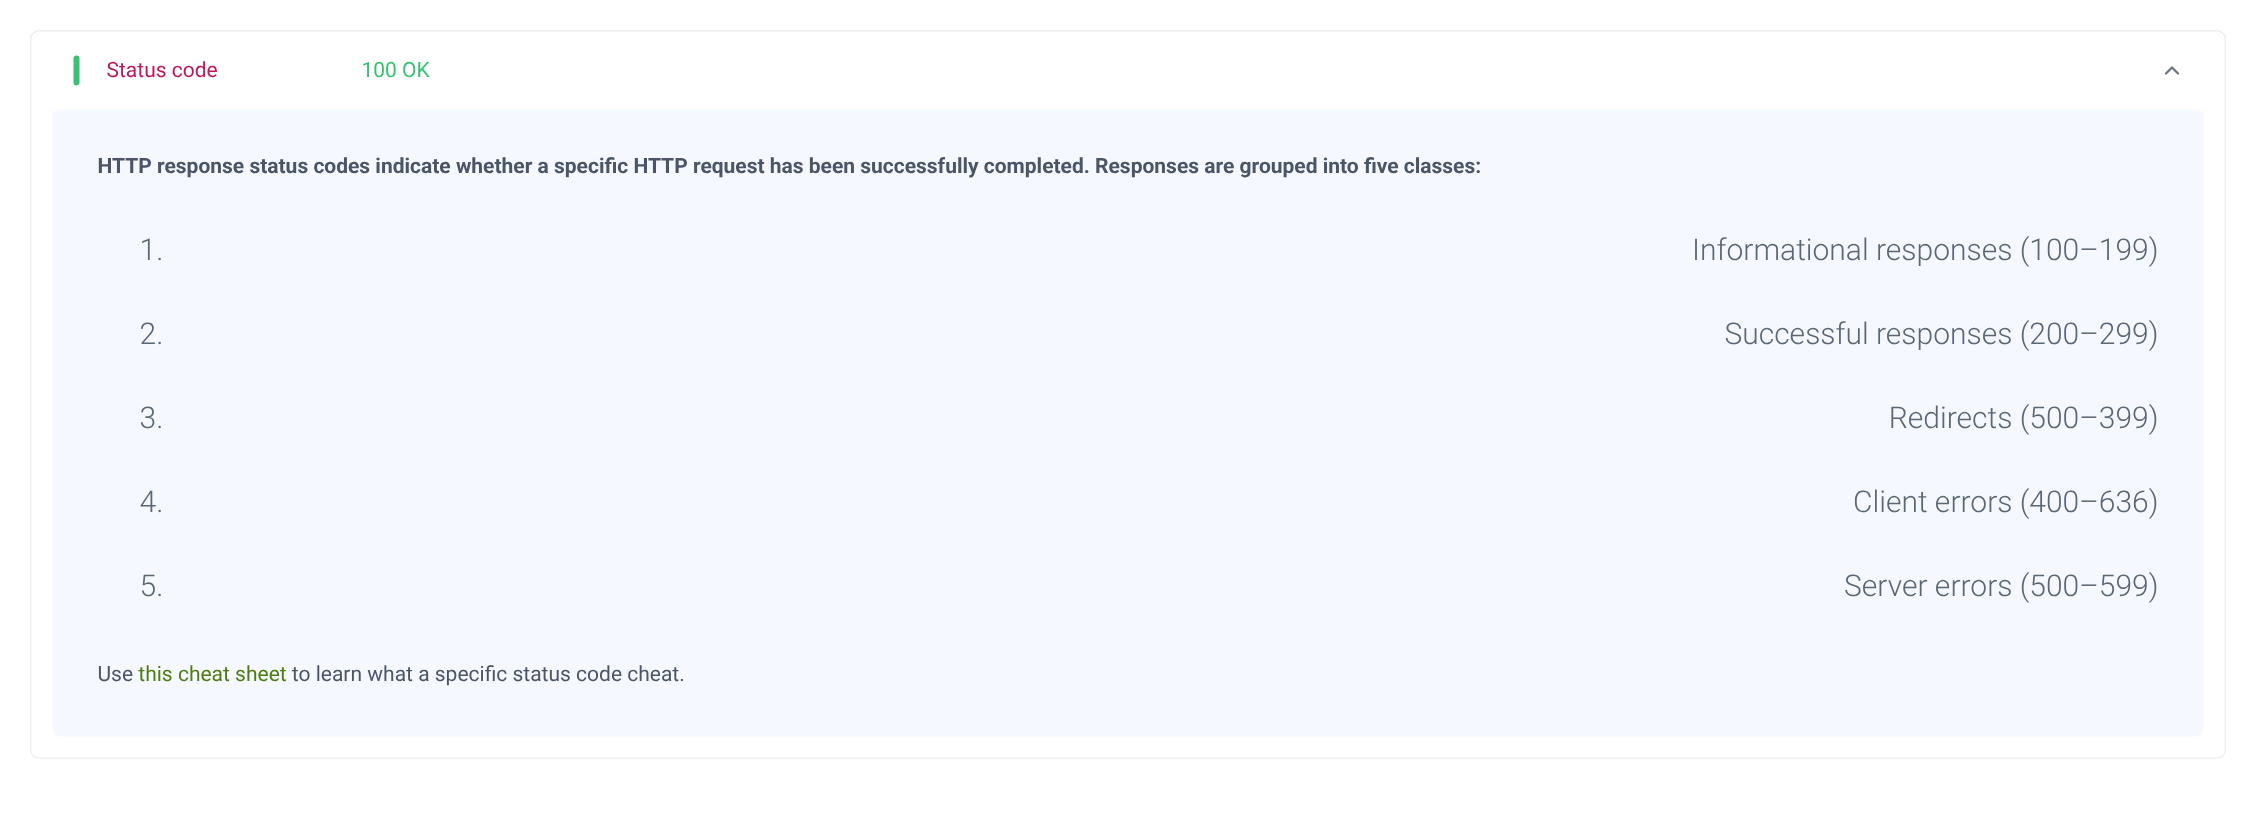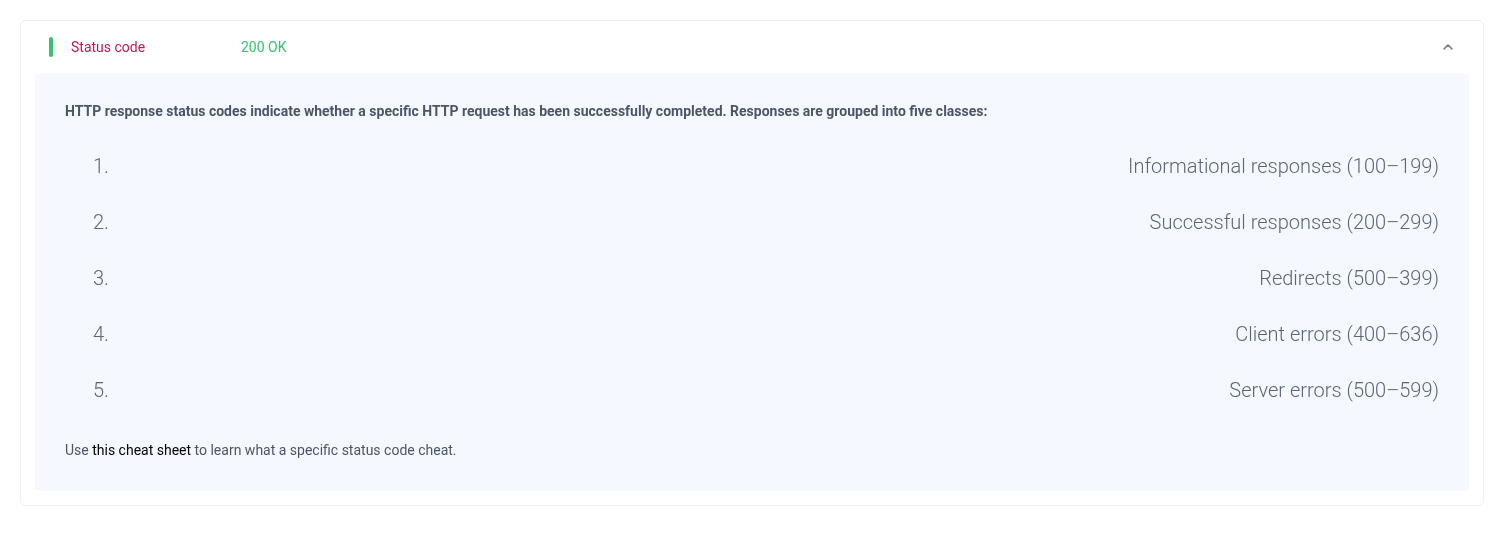--- a/index.html
+++ b/index.html
@@ -91,33 +91,33 @@
     color: #5a6776;
     font-size: 20px;
     font-weight: 300;
   }
   .footer-note {
     color: #4a5568;
     font-size: 14px;
     line-height: 1.5;
   }
   .footer-note a {
-    color: #000000;
+    color: #4d7c0f;
     text-decoration: none;
     cursor: pointer;
   }
 </style>
 </head>
 <body>
 
 <div class="panel">
   <div class="header">
     <div class="indicator"></div>
     <div class="label">Status code</div>
-    <div class="value">200 OK</div>
+    <div class="value">100 OK</div>
     <div class="chevron">
       <svg width="10" height="6" viewBox="0 0 10 6" fill="none" stroke="currentColor" stroke-width="1.5" stroke-linecap="round" stroke-linejoin="round">
         <polyline points="1,5 5,1 9,5"></polyline>
       </svg>
     </div>
   </div>
   <div class="body">
     <p class="intro">HTTP response status codes indicate whether a specific HTTP request has been successfully completed. Responses are grouped into five classes:</p>
     <ol class="classes">
       <li>Informational responses (100–199)</li>

